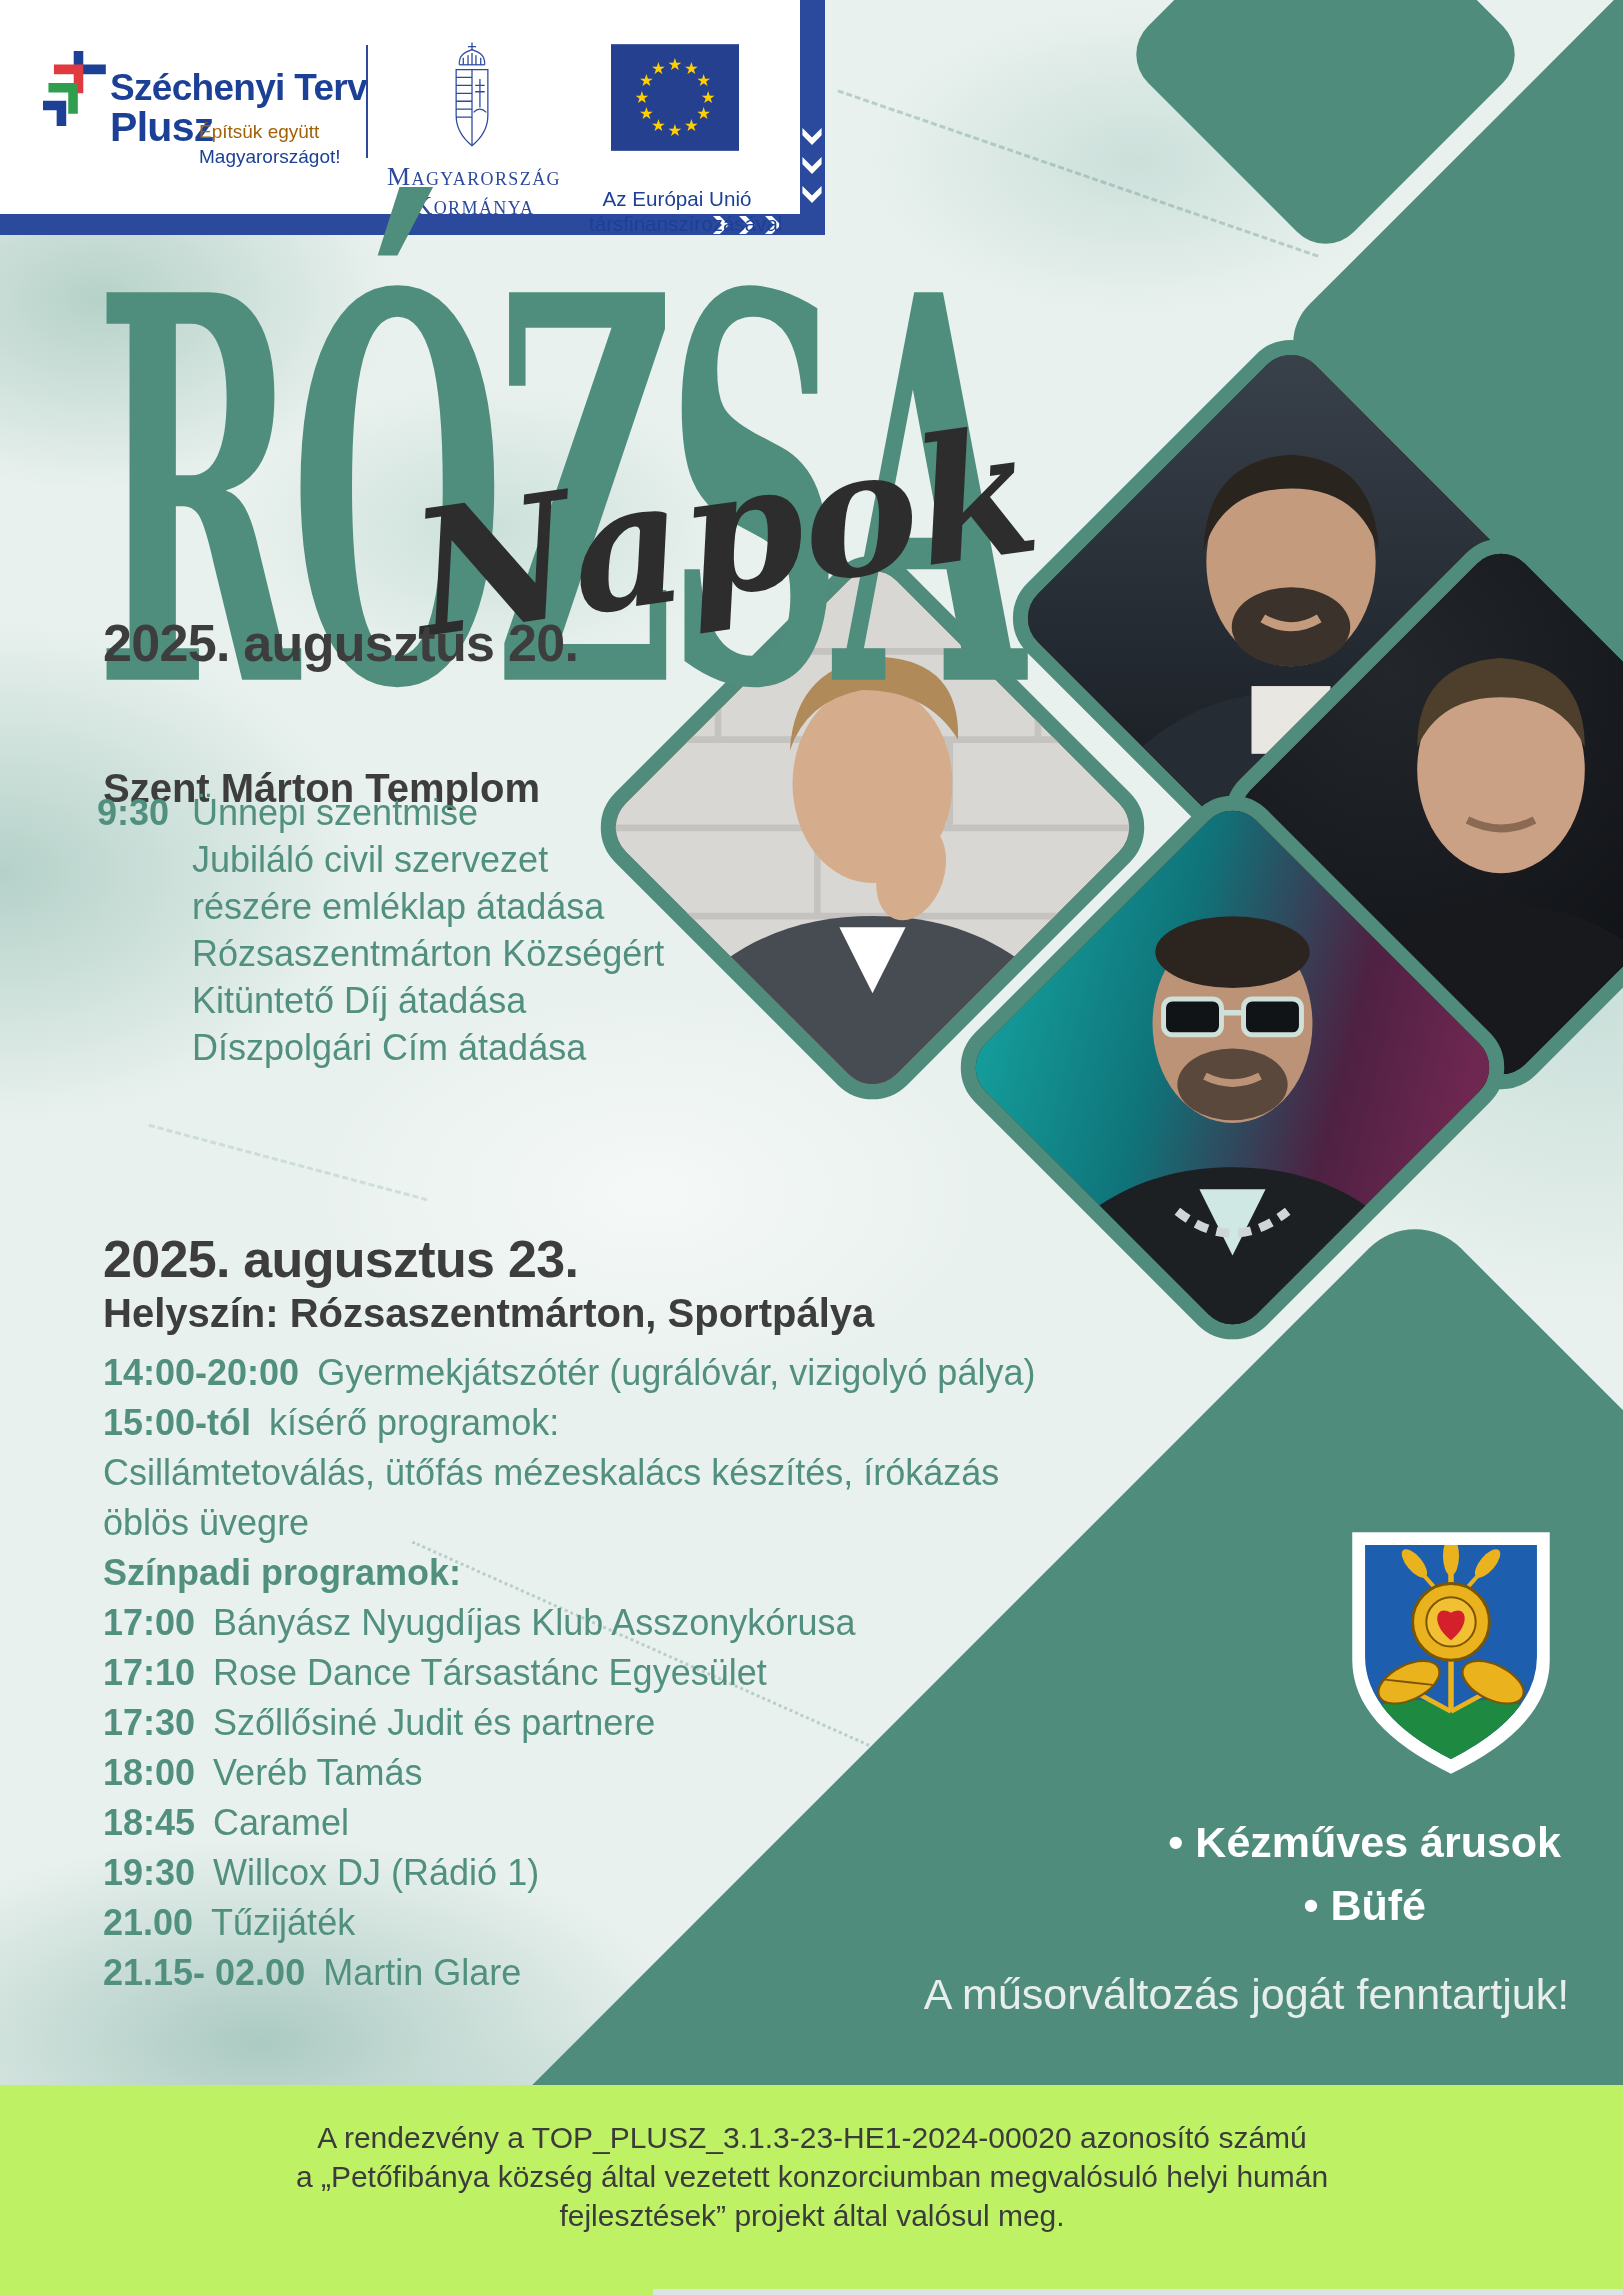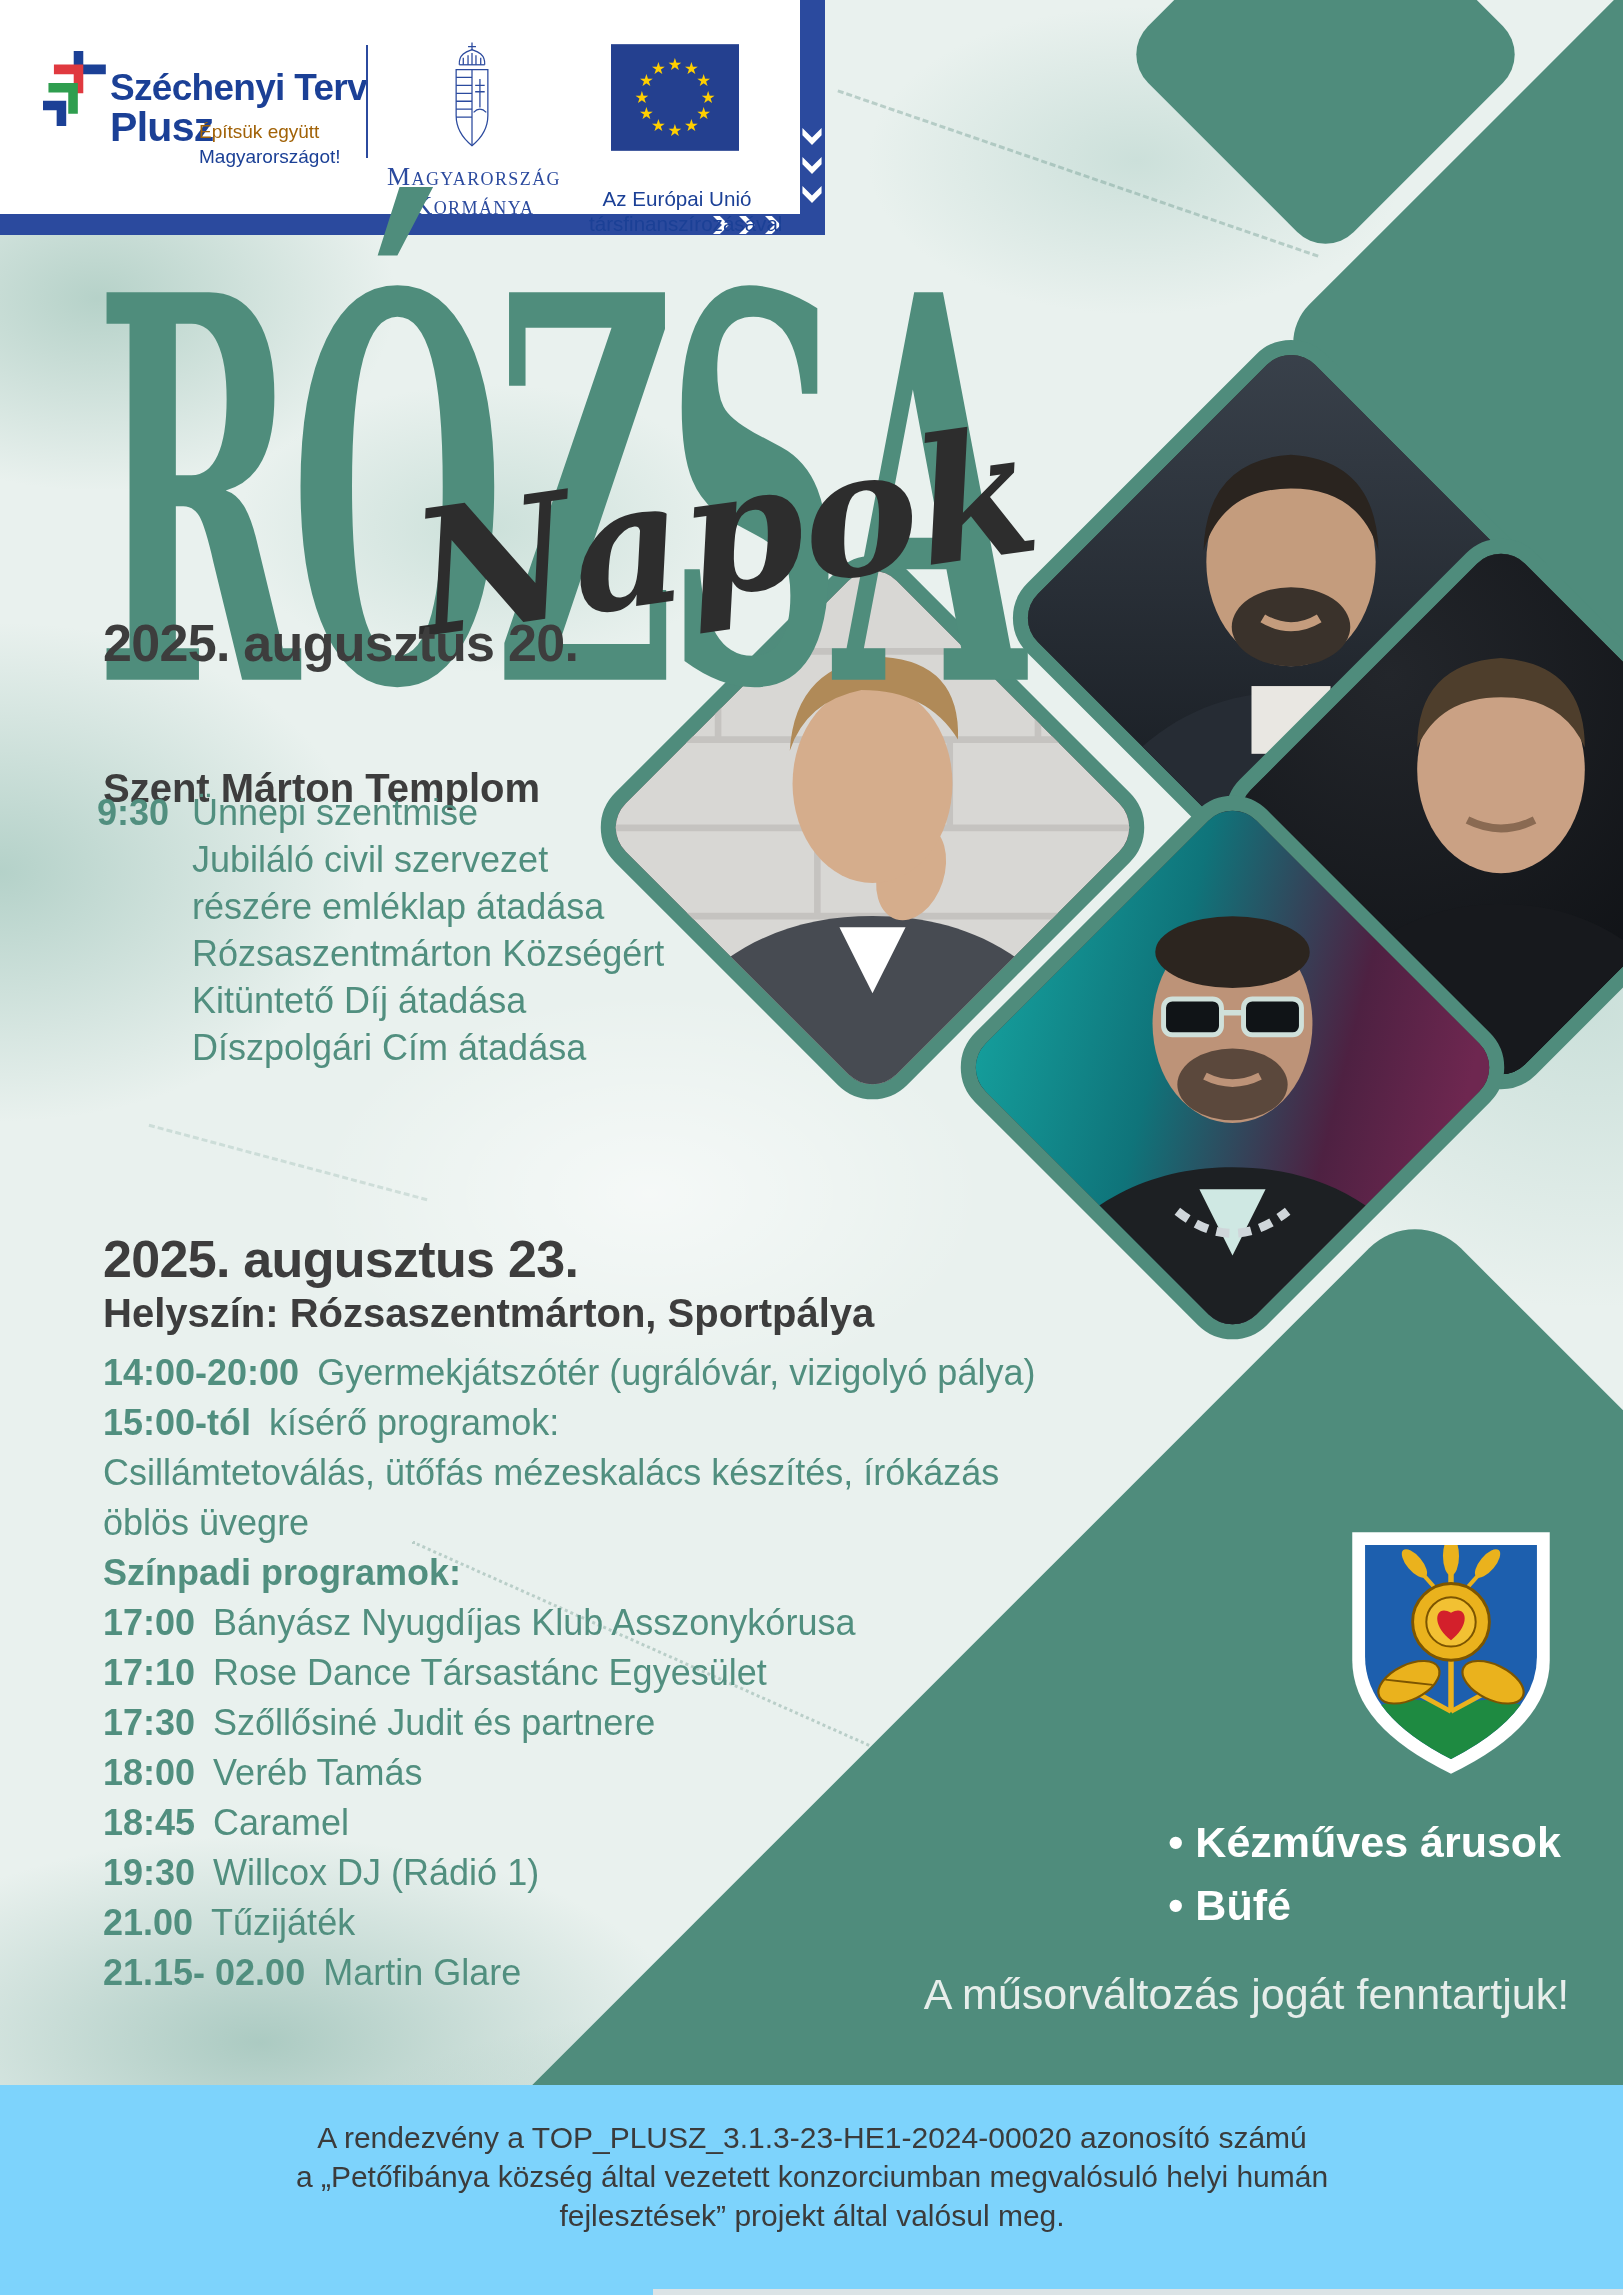--- a/index.html
+++ b/index.html
@@ -68,25 +68,25 @@
   .prog1{position:absolute;left:97px;top:789px;font-size:36px;line-height:47px;color:#518f7f;}
   .prog1 .time{font-weight:bold;display:inline-block;width:95px;}
   .prog1 .ind{padding-left:95px;}
   .date2{position:absolute;left:103px;top:1229px;font-size:52px;font-weight:bold;color:#3d3d3d;letter-spacing:-0.7px;}
   .venue2{position:absolute;left:103px;top:1291px;font-size:40px;font-weight:bold;color:#3d3d3d;}
   .prog2{position:absolute;left:103px;top:1348px;font-size:36px;line-height:50px;color:#518f7f;white-space:nowrap;}
   .prog2 .time{font-weight:bold;margin-right:18px;}
   .prog2 .time:empty{margin-right:0;}
   
   .arms{position:absolute;left:1341px;top:1525px;width:220px;height:256px;}
-  .bullets{position:absolute;right:63px;top:1811px;text-align:left;color:#ffffff;font-weight:bold;
+  .bullets{position:absolute;right:63px;top:1811px;text-align:center;color:#ffffff;font-weight:bold;
     font-size:43px;line-height:63px;}
   .disclaimer{position:absolute;left:879px;top:1970px;width:735px;text-align:center;color:#e7eeeb;font-size:43px;}
   
-  .footer{position:absolute;left:0;top:2085px;width:1624px;height:210px;background:#7dd3fc;}
+  .footer{position:absolute;left:0;top:2085px;width:1624px;height:210px;background:#bef264;}
   .footer-text{position:absolute;left:0;top:33px;width:100%;text-align:center;
     font-size:30px;line-height:39px;color:#3b3b3b;}
   .bottom-strip{position:absolute;left:653px;right:0;bottom:0;height:6.2px;background:#dbe3e6;}
 </style>
 </head>
 <body>
 
 <div id="poster">
 
   <div class="watercolor"></div>

